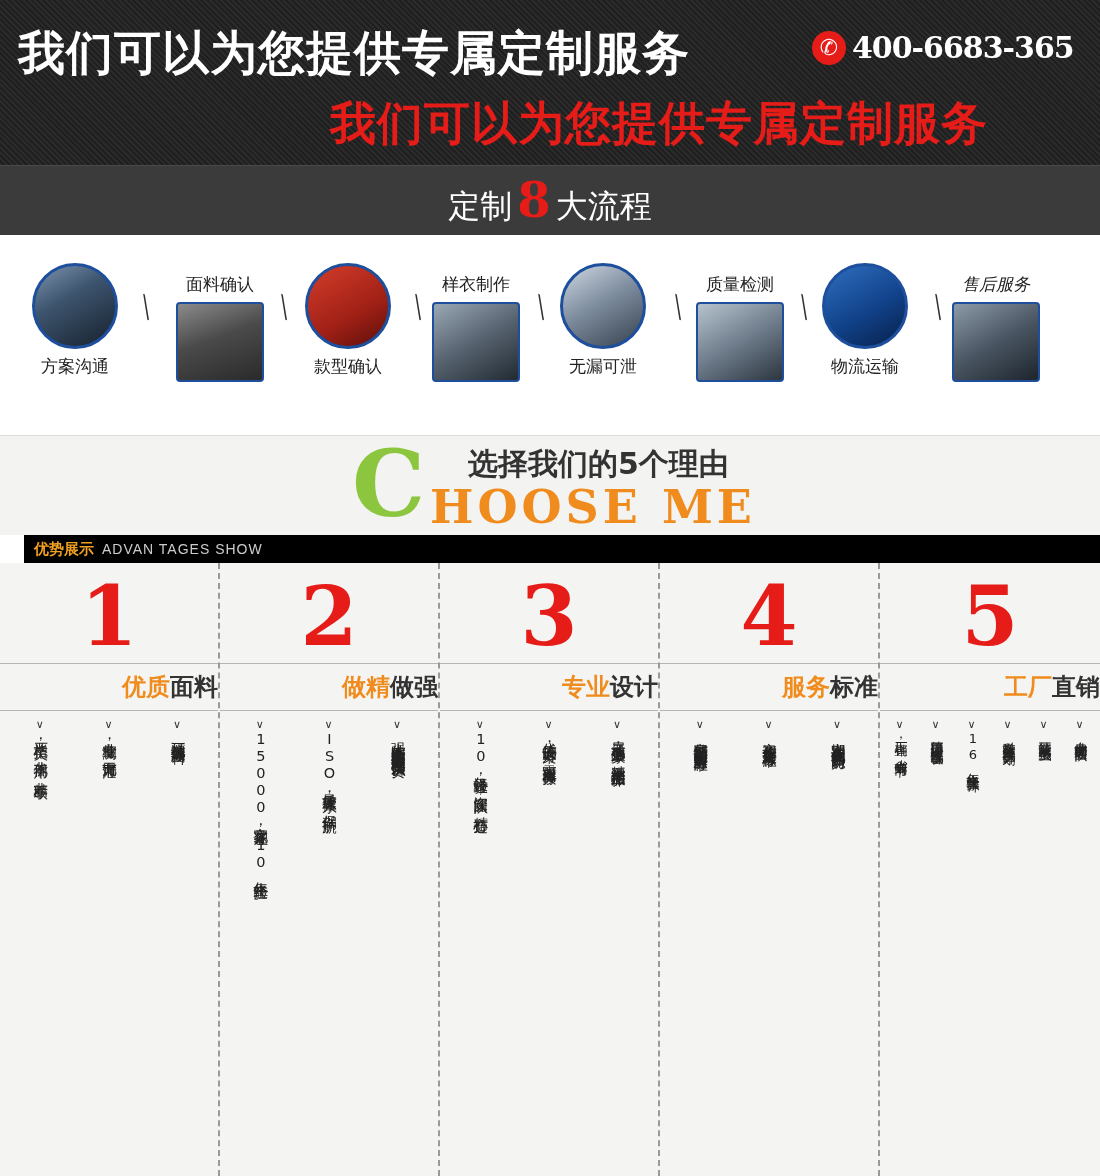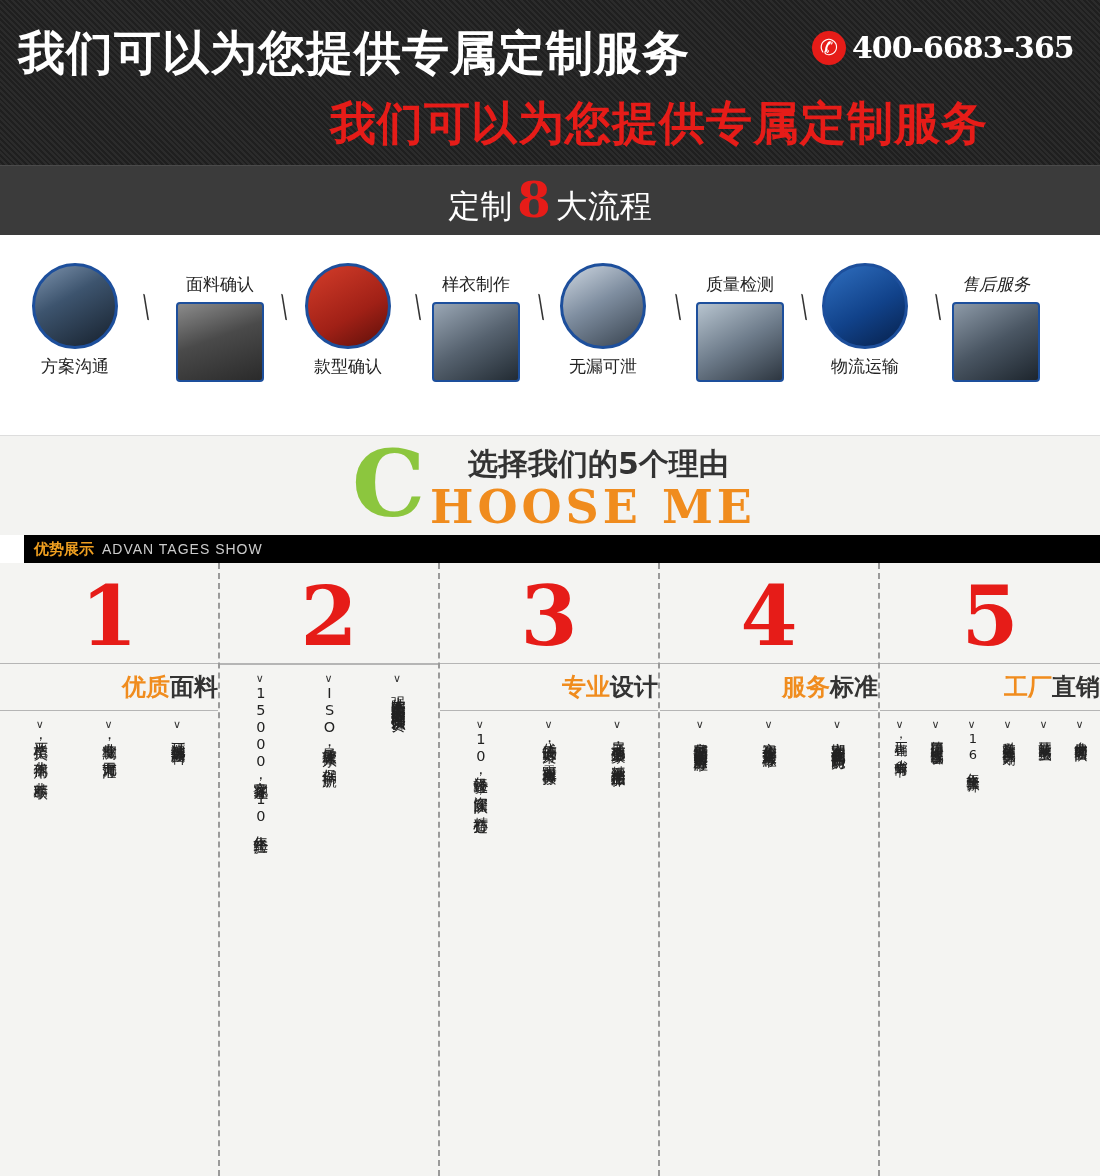--- a/index.html
+++ b/index.html
@@ -378,20 +378,24 @@
     <div class="bullets">
       <div class="bullet">严格把关，非优不用 非精不取</div>
       <div class="bullet">专业检测，无漏可泄</div>
       <div class="bullet">精挑细选每一款面料</div>
     </div>
   </div>
 
   <div class="reason">
     <div class="num">2</div>
     <div class="sep"></div>
+    <div class="r-title">
+      <span class="o">做精</span>
+        <span class="d">做强</span>
+    </div>
     <div class="sep"></div>
     <div class="bullets">
       <div class="bullet">15000家客户见证，10年生产经验</div>
       <div class="bullet">ISO质量管理体系，保驾护航</div>
       <div class="bullet">强大的生产能力科学灵活的生产管理制度知识供货</div>
     </div>
   </div>
 
   <div class="reason">
     <div class="num">3</div>

